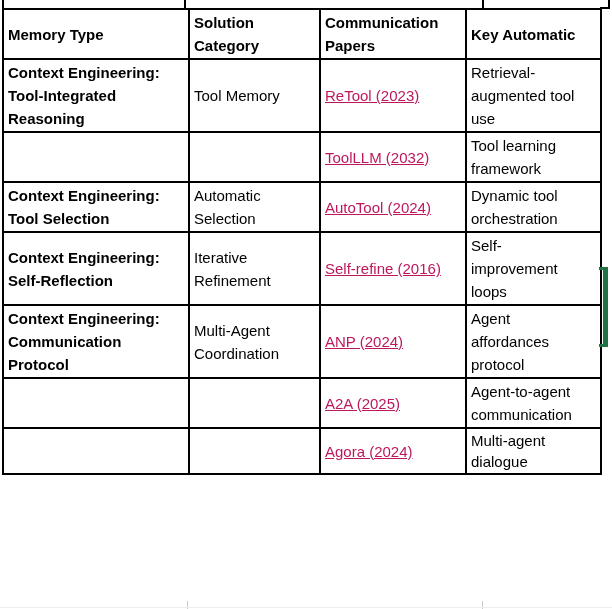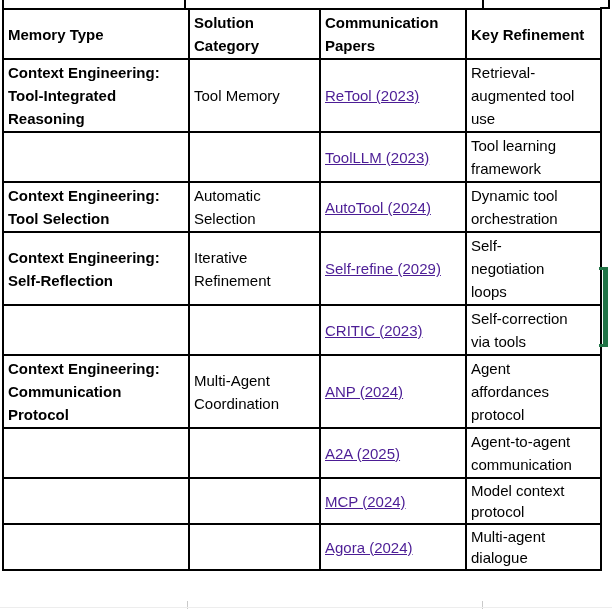--- a/index.html
+++ b/index.html
@@ -21,21 +21,21 @@
     overflow:hidden;
   }
   .doc-table th{font-weight:bold;}
   .mt{font-weight:bold;}
   tr.h47{height:47px;margin-top:48px;}
   tr.h72{height:72px;}
   tr.h48{height:48px;}
   tr.h44{height:44px;}
   tr.h45{height:45px;}
   tr.h44 td,tr.h45 td{line-height:21px;}
-  a.paper-link{color:#4c1d95;text-decoration:underline;cursor:pointer;}
+  a.paper-link{color:#be185d;text-decoration:underline;cursor:pointer;}
   .tick{position:absolute;width:2px;background:#000000;}
   .tick-top{top:0;height:8px;}
   .stub{position:absolute;width:1px;background:#c9c9c9;top:601px;height:8px;}
   .faint-h{position:absolute;left:0;top:607px;width:612px;height:1px;background:#ededed;}
   .top-border-ext{position:absolute;left:600px;top:7px;width:10px;height:2px;background:#000000;}
   .green-bracket{
     position:absolute;left:599px;top:267px;width:9px;height:80px;
     border-top:3px solid #217346;
     border-right:5px solid #217346;
     border-bottom:3px solid #217346;
@@ -60,71 +60,64 @@
         <col style="width:146px">
         <col style="width:135px">
     </colgroup>
     <tbody>
         <tr class="h47">
       <th>Memory Type</th>
       <th>Solution
 Category</th>
       <th>Communication
 Papers</th>
-      <th>Key Refinement</th>
+      <th>Key Automatic</th>
     </tr>
 
     <tr class="h72">
       <td class="mt">Context Engineering:
 Tool-Integrated
 Reasoning</td>
       <td>Tool Memory</td>
       <td><a href="#" class="paper-link">ReTool (2023)</a></td>
       <td>Retrieval-
 augmented tool
 use</td>
     </tr>
 
     <tr class="h48">
       <td class="mt"></td>
       <td></td>
-      <td><a href="#" class="paper-link">ToolLLM (2023)</a></td>
+      <td><a href="#" class="paper-link">ToolLLM (2032)</a></td>
       <td>Tool learning
 framework</td>
     </tr>
 
     <tr class="h48">
       <td class="mt">Context Engineering:
 Tool Selection</td>
       <td>Automatic
 Selection</td>
       <td><a href="#" class="paper-link">AutoTool (2024)</a></td>
       <td>Dynamic tool
 orchestration</td>
     </tr>
 
 
     <tr class="h72">
       <td class="mt">Context Engineering:
 Self-Reflection</td>
       <td>Iterative
 Refinement</td>
-      <td><a href="#" class="paper-link">Self-refine (2029)</a></td>
+      <td><a href="#" class="paper-link">Self-refine (2016)</a></td>
       <td>Self-
-negotiation
+improvement
 loops</td>
     </tr>
 
-    <tr class="h48">
-      <td class="mt"></td>
-      <td></td>
-      <td><a href="#" class="paper-link">CRITIC (2023)</a></td>
-      <td>Self-correction
-via tools</td>
-    </tr>
 
     <tr class="h72">
       <td class="mt">Context Engineering:
 Communication
 Protocol</td>
       <td>Multi-Agent
 Coordination</td>
       <td><a href="#" class="paper-link">ANP (2024)</a></td>
       <td>Agent
 affordances
@@ -132,27 +125,20 @@
     </tr>
 
     <tr class="h48">
       <td class="mt"></td>
       <td></td>
       <td><a href="#" class="paper-link">A2A (2025)</a></td>
       <td>Agent-to-agent
 communication</td>
     </tr>
 
-    <tr class="h44">
-      <td class="mt"></td>
-      <td></td>
-      <td><a href="#" class="paper-link">MCP (2024)</a></td>
-      <td>Model context
-protocol</td>
-    </tr>
 
     <tr class="h45">
       <td class="mt"></td>
       <td></td>
       <td><a href="#" class="paper-link">Agora (2024)</a></td>
       <td>Multi-agent
 dialogue</td>
     </tr>
   </tbody>
     </table>

